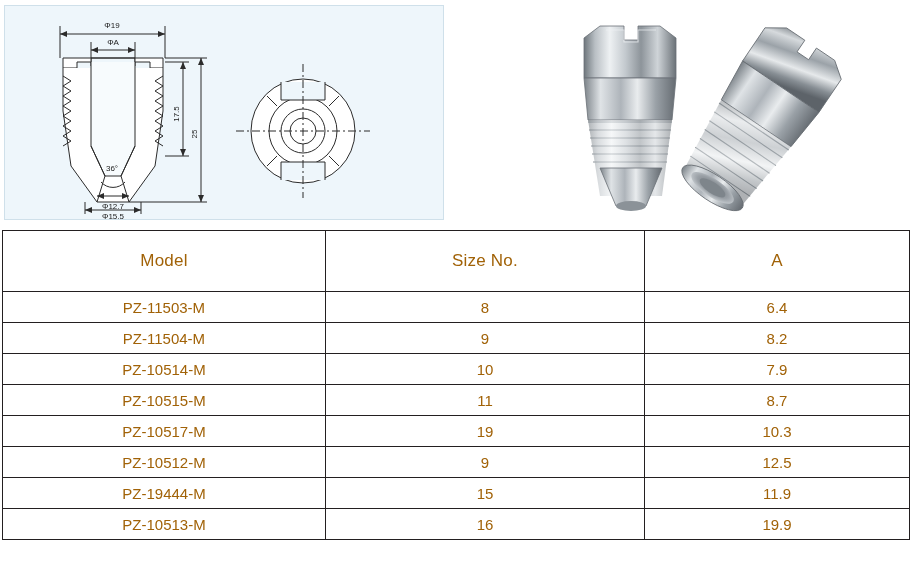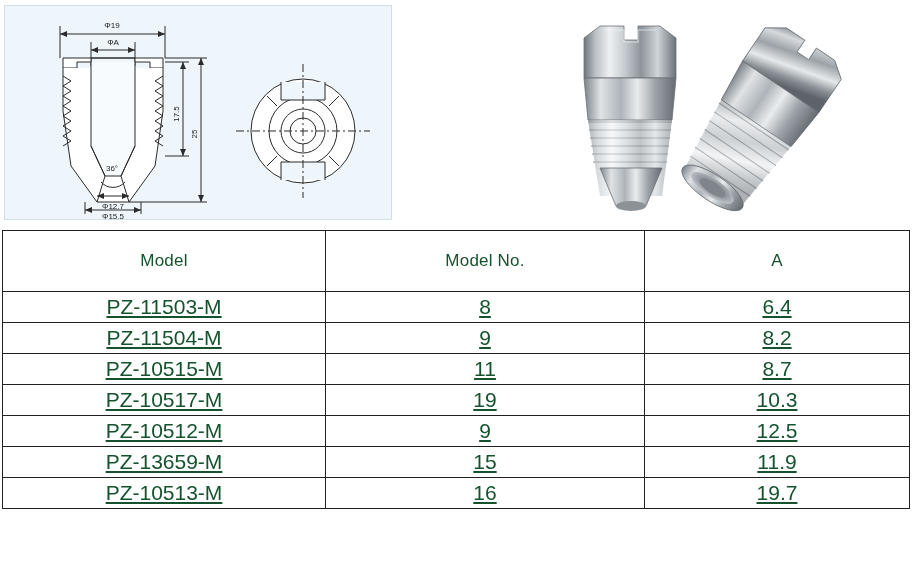--- a/index.html
+++ b/index.html
@@ -24,21 +24,21 @@
   .media-row {
     position: relative;
     height: 228px;
     width: 912px;
   }
 
   .drawing-panel {
     position: absolute;
     left: 4px;
     top: 5px;
-    width: 388px;
+    width: 440px;
     height: 215px;
     background: #eef6fb;
     border: 1px solid #cfe0ea;
     box-sizing: border-box;
     overflow: hidden;
   }
 
   .photo-panel {
     position: absolute;
     left: 520px;
@@ -55,32 +55,31 @@
     left: 2px;
     top: 230px;
     width: 906px;
     border-collapse: collapse;
     table-layout: fixed;
   }
   .spec-table td, .spec-table th {
     border: 1px solid #231f20;
     text-align: center;
     font-weight: normal;
-    color: #14532d;
+    color: #a16207;
     padding: 0;
   }
   .spec-table thead th {
     height: 60px;
     font-size: 17px;
     letter-spacing: 0.2px;
   }
   .spec-table tbody td {
     height: 30px;
-    font-size: 21px;
-    text-decoration: underline;
+    font-size: 15px;
   }
   .col-model { width: 322px; }
   .col-size  { width: 318px; }
   .col-a     { width: 264px; }
 </style>
 </head>
 <body>
 
 <div class="page">
 
@@ -242,56 +241,61 @@
           <ellipse cx="242" cy="214" rx="15" ry="5.5" fill="#7e858b"></ellipse>
         </g>
       </svg>
     </div>
   </div>
 
   <table class="spec-table">
     <thead>
       <tr>
         <th class="col-model">Model</th>
-        <th class="col-size">Model No.</th>
+        <th class="col-size">Size No.</th>
         <th class="col-a">A</th>
       </tr>
     </thead>
     <tbody>
       <tr>
         <td>PZ-11503-M</td>
         <td>8</td>
         <td>6.4</td>
       </tr>
       <tr>
         <td>PZ-11504-M</td>
         <td>9</td>
         <td>8.2</td>
       </tr>
       <tr>
+        <td>PZ-10514-M</td>
+        <td>10</td>
+        <td>7.9</td>
+      </tr>
+      <tr>
         <td>PZ-10515-M</td>
         <td>11</td>
         <td>8.7</td>
       </tr>
       <tr>
         <td>PZ-10517-M</td>
         <td>19</td>
         <td>10.3</td>
       </tr>
       <tr>
         <td>PZ-10512-M</td>
         <td>9</td>
         <td>12.5</td>
       </tr>
       <tr>
-        <td>PZ-13659-M</td>
+        <td>PZ-19444-M</td>
         <td>15</td>
         <td>11.9</td>
       </tr>
       <tr>
         <td>PZ-10513-M</td>
         <td>16</td>
-        <td>19.7</td>
+        <td>19.9</td>
       </tr>
     </tbody>
   </table>
 
 </div>
 
 </body></html>

